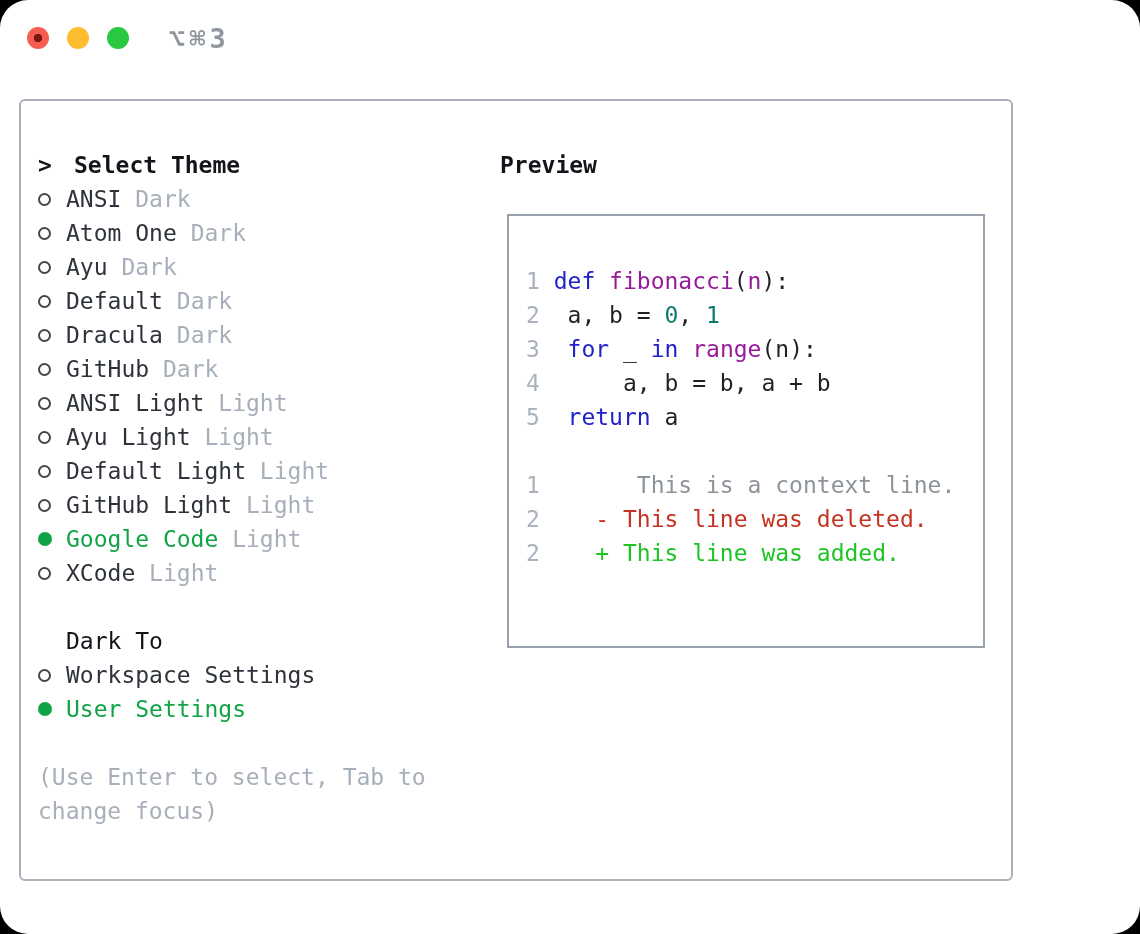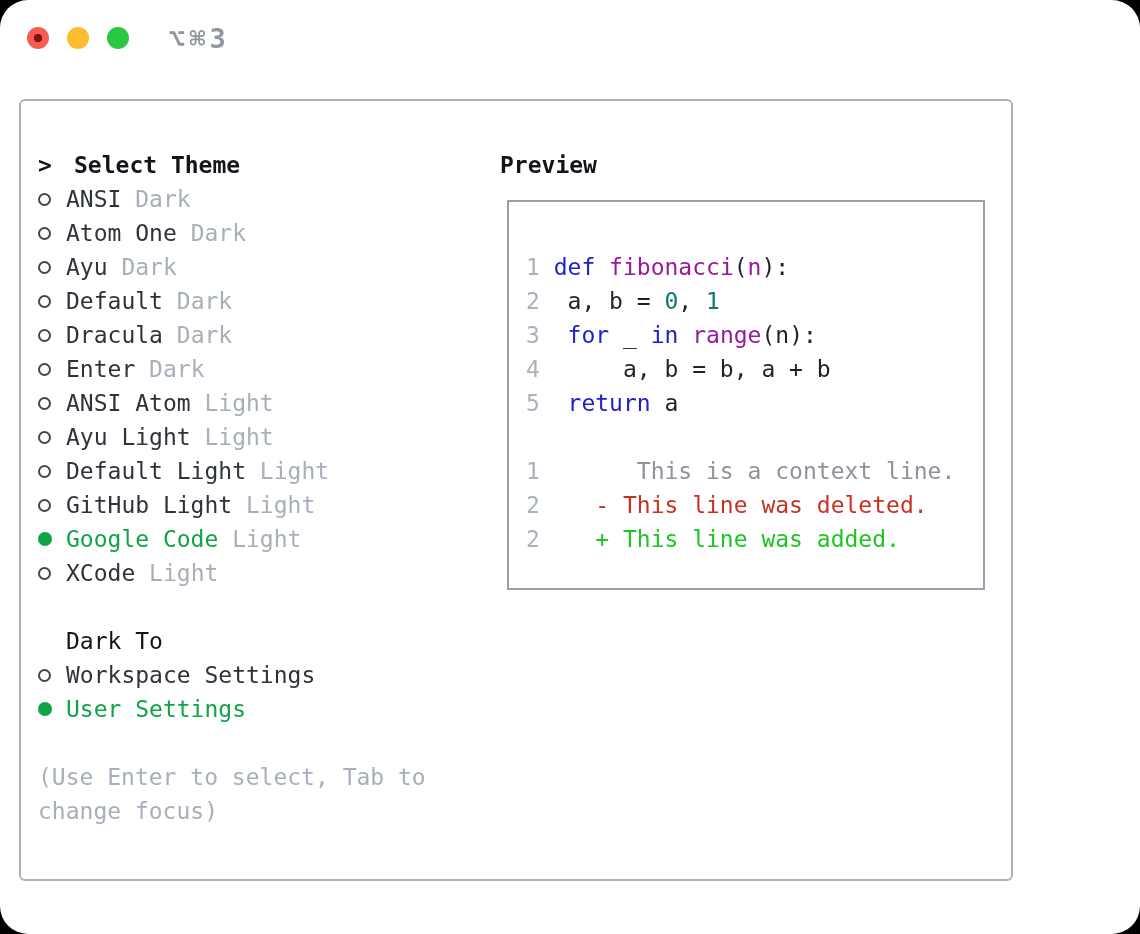--- a/index.html
+++ b/index.html
@@ -37,21 +37,21 @@
   .nm{white-space:pre;}
   .nm.sel{color:var(--selected-green);}
   .variant{white-space:pre;color:var(--muted);}
   .apply-label{color:var(--heading);white-space:pre;}
   .spacer{height:34px;}
   .hint-line{height:34px;line-height:34px;color:var(--muted);font-size:23px;white-space:pre;}
   
   .right-col{position:absolute;left:479px;top:47px;}
   .preview-title{height:34px;line-height:34px;font-size:23px;font-weight:bold;color:var(--heading);}
   .preview-box{
-    margin-left:7px;margin-top:18px;width:478px;height:390px;
+    margin-left:7px;margin-top:32px;width:478px;height:434px;
     border:2px solid var(--box-border);box-sizing:border-box;
     padding:48px 10px 0 17px;overflow:hidden;
   }
   .cline{height:34px;line-height:34px;font-size:23px;white-space:pre;color:var(--plain);}
   .lnum{color:var(--line-number);}
 </style>
 </head>
 <body>
 
 <div class="window">
@@ -106,28 +106,28 @@
             <span class="marker">
               <span class="dot"></span>
             </span>
             <span class="nm">Dracula</span>
             <span class="variant"> Dark</span>
           </div>
           <div class="row">
             <span class="marker">
               <span class="dot"></span>
             </span>
-            <span class="nm">Enter</span>
-            <span class="variant"> Dark</span>
-          </div>
-          <div class="row">
-            <span class="marker">
-              <span class="dot"></span>
-            </span>
-            <span class="nm">ANSI Atom</span>
+            <span class="nm">GitHub</span>
+            <span class="variant"> Dark</span>
+          </div>
+          <div class="row">
+            <span class="marker">
+              <span class="dot"></span>
+            </span>
+            <span class="nm">ANSI Light</span>
             <span class="variant"> Light</span>
           </div>
           <div class="row">
             <span class="marker">
               <span class="dot"></span>
             </span>
             <span class="nm">Ayu Light</span>
             <span class="variant"> Light</span>
           </div>
           <div class="row">

